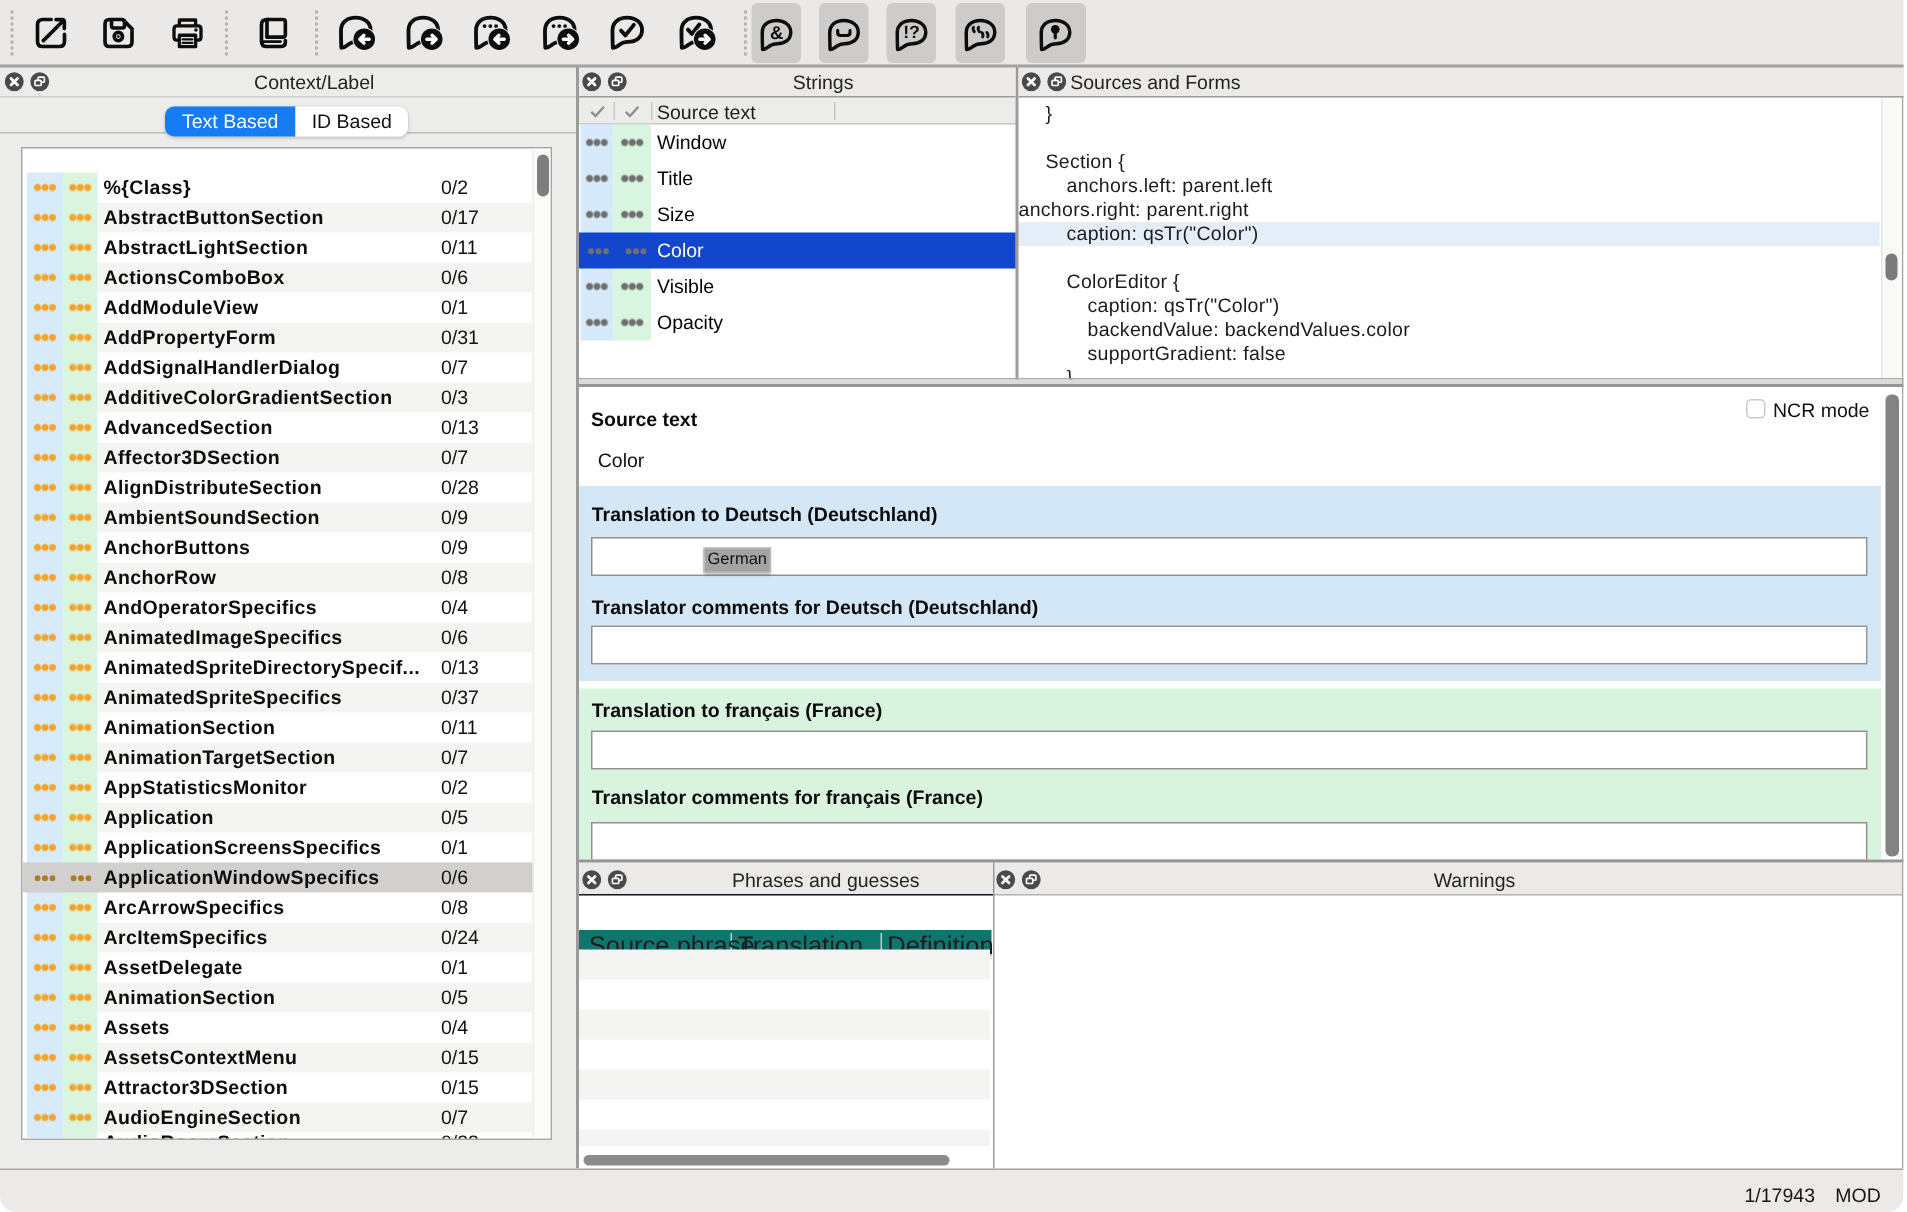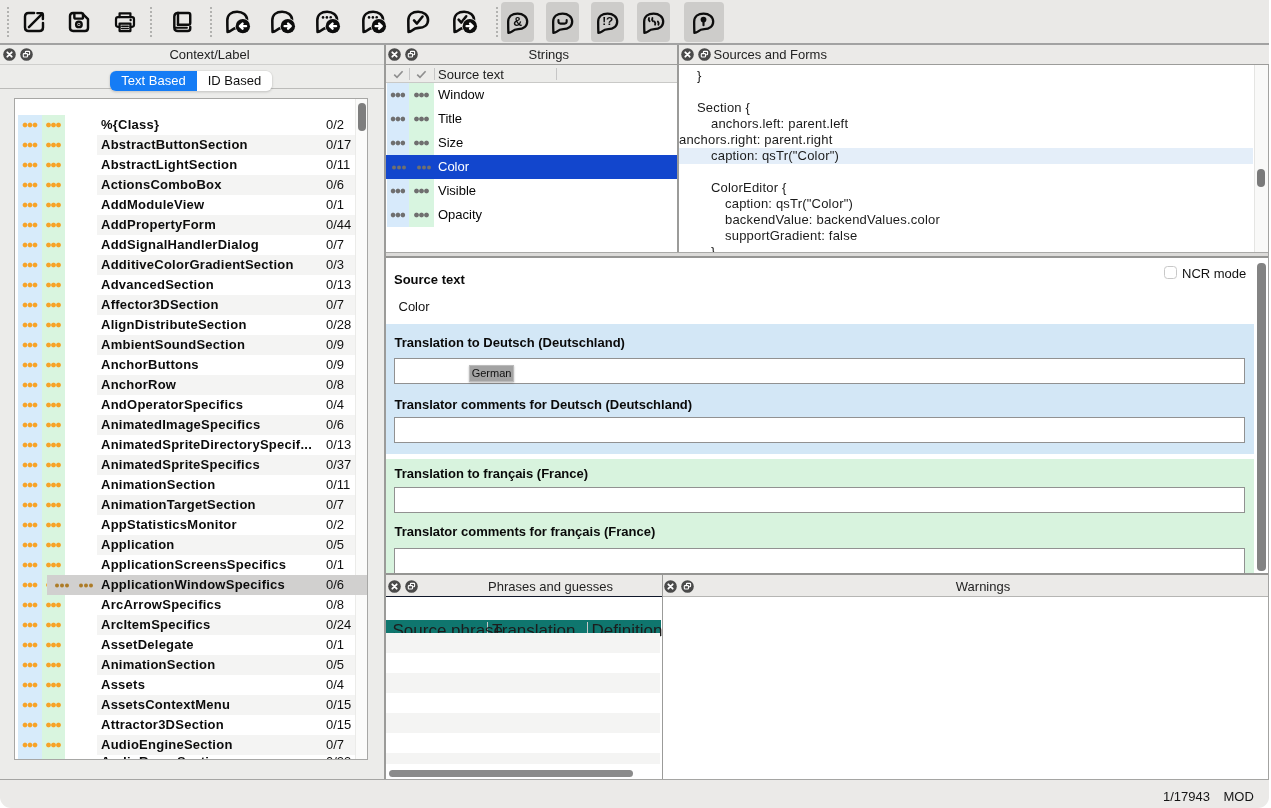--- a/index.html
+++ b/index.html
@@ -31,21 +31,21 @@
 #lcolb { position:absolute; left:3px; top:16px; width:24px; height:646px; background-color:#d7ebfa;
   background-image:radial-gradient(circle at 7px 10px, #f7a327 1.9px, rgba(247,163,39,0) 2.8px),
     radial-gradient(circle at 12px 10px, #f7a327 1.9px, rgba(247,163,39,0) 2.8px),
     radial-gradient(circle at 17px 10px, #f7a327 1.9px, rgba(247,163,39,0) 2.8px);
   background-size:24px 20px; }
 #lcolg { position:absolute; left:27px; top:16px; width:23px; height:646px; background-color:#d9f5df;
   background-image:radial-gradient(circle at 6.5px 10px, #f7a327 1.9px, rgba(247,163,39,0) 2.8px),
     radial-gradient(circle at 11.5px 10px, #f7a327 1.9px, rgba(247,163,39,0) 2.8px),
     radial-gradient(circle at 16.5px 10px, #f7a327 1.9px, rgba(247,163,39,0) 2.8px);
   background-size:23px 20px; }
-#lrows { position:absolute; left:0px; top:16px; width:340px;margin-left:32px; }
+#lrows { position:absolute; left:0px; top:16px; width:340px; }
 .lr { position:relative; height:20px; line-height:20px; font-size:13px; }
 .lr:nth-child(even) { background:linear-gradient(to right, transparent 50px, #f4f4f3 50px); }
 .lr b { position:absolute; left:54px; font-weight:bold; color:#0c0c0c; letter-spacing:0.25px; }
 .lr span { position:absolute; left:279px; color:#111; }
 .lr.cur { background:#d1d0cf; z-index:5; }
 .dots3 { position:absolute; top:8px; }
 
 #sdock { position:absolute; left:385.5px; top:44px; width:291.5px; height:208px; background:#fff; }
 #stitle { position:absolute; left:385.5px; top:44px; width:291.5px; height:21px; background:#ebeae8; border-bottom:1px solid #9c9c9a; z-index:3; }
 #shdr { position:absolute; left:385.5px; top:65px; width:291.5px; height:18px; background:#ececea; border-bottom:1px solid #c9c9c7; font-size:13px; color:#1c1c1c; }
@@ -242,21 +242,21 @@
     <div class="lr">
             <b>ActionsComboBox</b>
             <span>0/6</span>
           </div>
     <div class="lr">
             <b>AddModuleView</b>
             <span>0/1</span>
           </div>
     <div class="lr">
             <b>AddPropertyForm</b>
-            <span>0/44</span>
+            <span>0/31</span>
           </div>
     <div class="lr">
             <b>AddSignalHandlerDialog</b>
             <span>0/7</span>
           </div>
     <div class="lr">
             <b>AdditiveColorGradientSection</b>
             <span>0/3</span>
           </div>
     <div class="lr">

